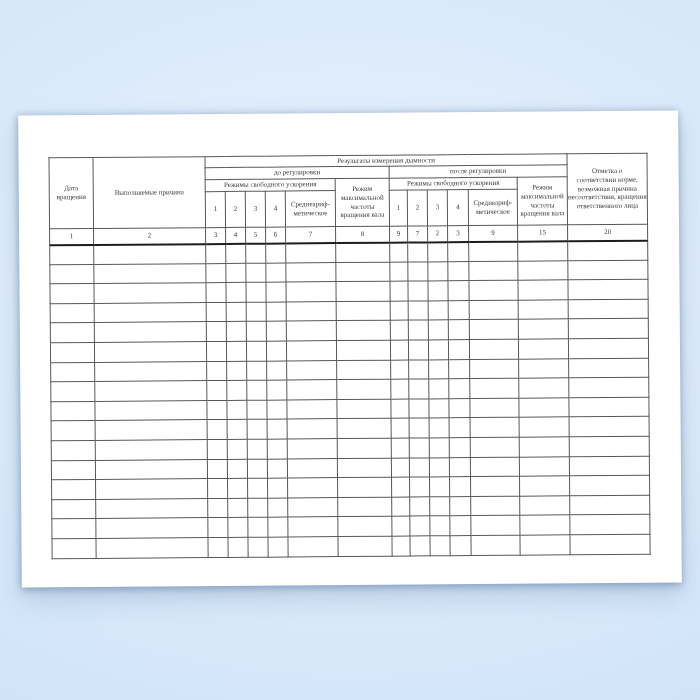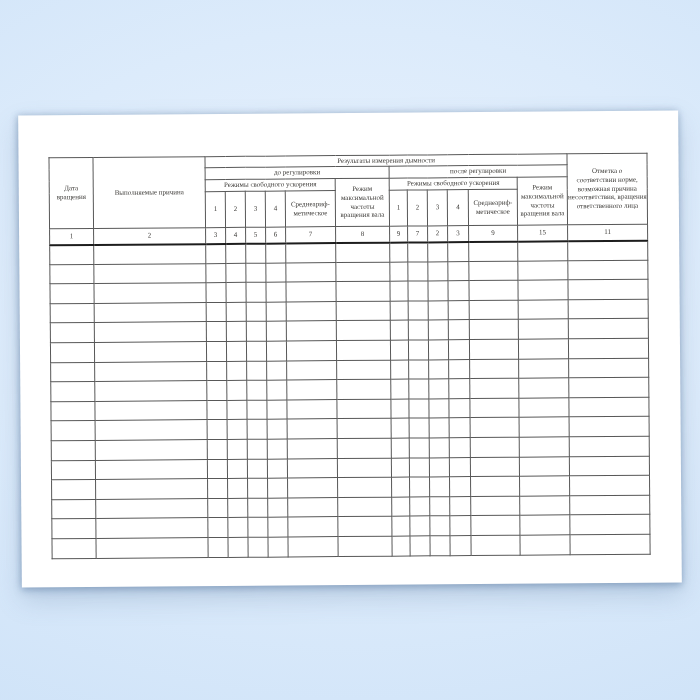--- a/index.html
+++ b/index.html
@@ -148,21 +148,21 @@
           <td>5</td>
           <td>6</td>
           <td>7</td>
           <td>8</td>
           <td>9</td>
           <td>7</td>
           <td>2</td>
           <td>3</td>
           <td>9</td>
           <td>15</td>
-          <td>11</td>
+          <td>20</td>
         </tr>
     </thead>
     <tbody class="blank-body">
         <tr>
           <td></td>
           <td></td>
           <td></td>
           <td></td>
           <td></td>
           <td></td>

